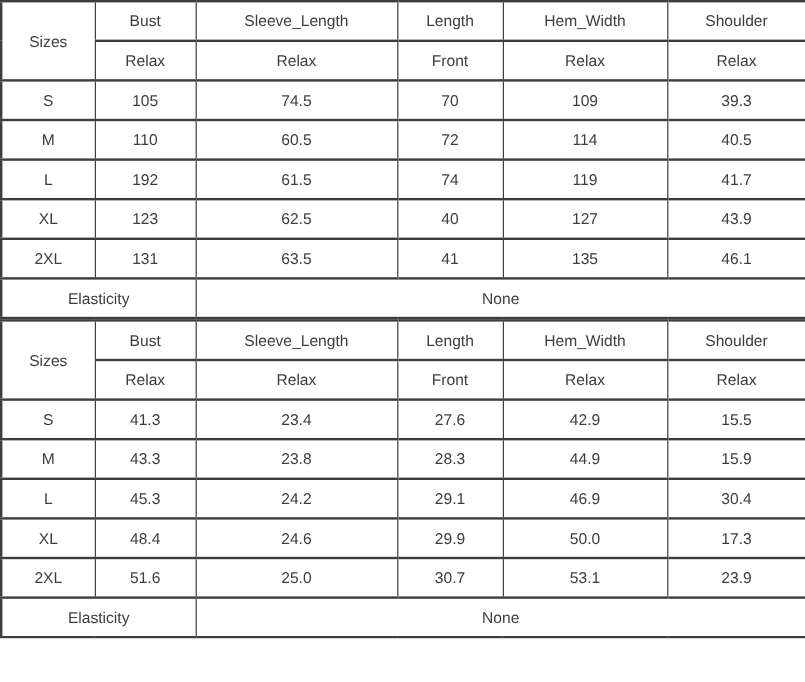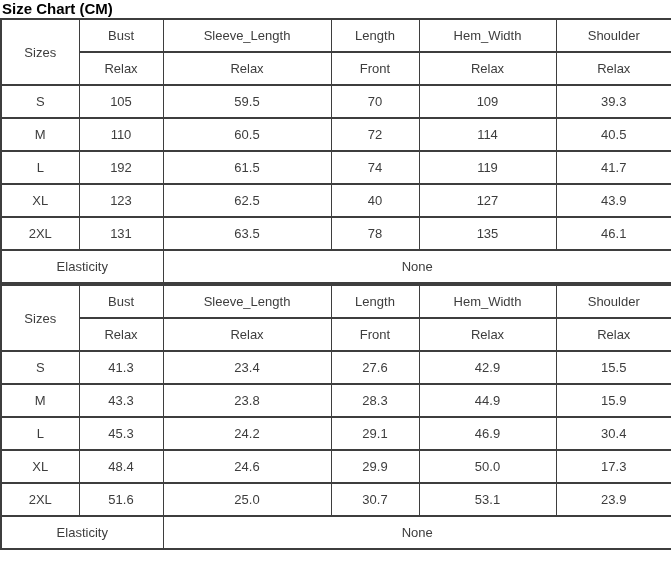--- a/index.html
+++ b/index.html
@@ -34,21 +34,20 @@
     height: 31px;
     padding: 0;
     overflow: hidden;
     white-space: nowrap;
   }
 </style>
 </head>
 <body>
 
 <div class="size-chart">
-  <div class="chart-title">Size Chart (CM)</div>
   <table class="size-table">
     <colgroup>
       <col style="width:78px">
       <col style="width:84px">
       <col style="width:168px">
       <col style="width:88px">
       <col style="width:137px">
       <col style="width:116px">
     </colgroup>
     <tbody>
@@ -63,21 +62,21 @@
       <tr>
         <td>Relax</td>
         <td>Relax</td>
         <td>Front</td>
         <td>Relax</td>
         <td>Relax</td>
       </tr>
       <tr>
         <td>S</td>
         <td>105</td>
-        <td>59.5</td>
+        <td>74.5</td>
         <td>70</td>
         <td>109</td>
         <td>39.3</td>
       </tr>
       <tr>
         <td>M</td>
         <td>110</td>
         <td>60.5</td>
         <td>72</td>
         <td>114</td>
@@ -96,21 +95,21 @@
         <td>123</td>
         <td>62.5</td>
         <td>40</td>
         <td>127</td>
         <td>43.9</td>
       </tr>
       <tr>
         <td>2XL</td>
         <td>131</td>
         <td>63.5</td>
-        <td>78</td>
+        <td>41</td>
         <td>135</td>
         <td>46.1</td>
       </tr>
       <tr>
         <td colspan="2">Elasticity</td>
         <td colspan="4">None</td>
       </tr>
     </tbody>
   </table>
 </div>

